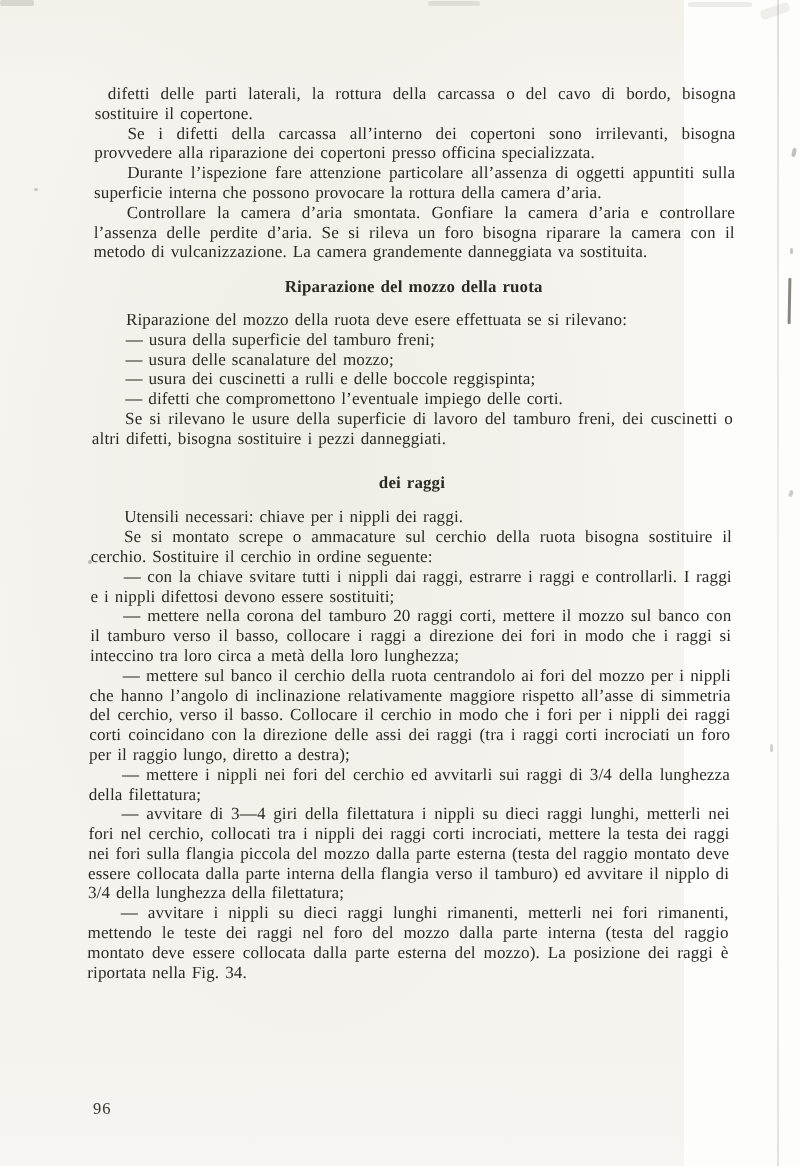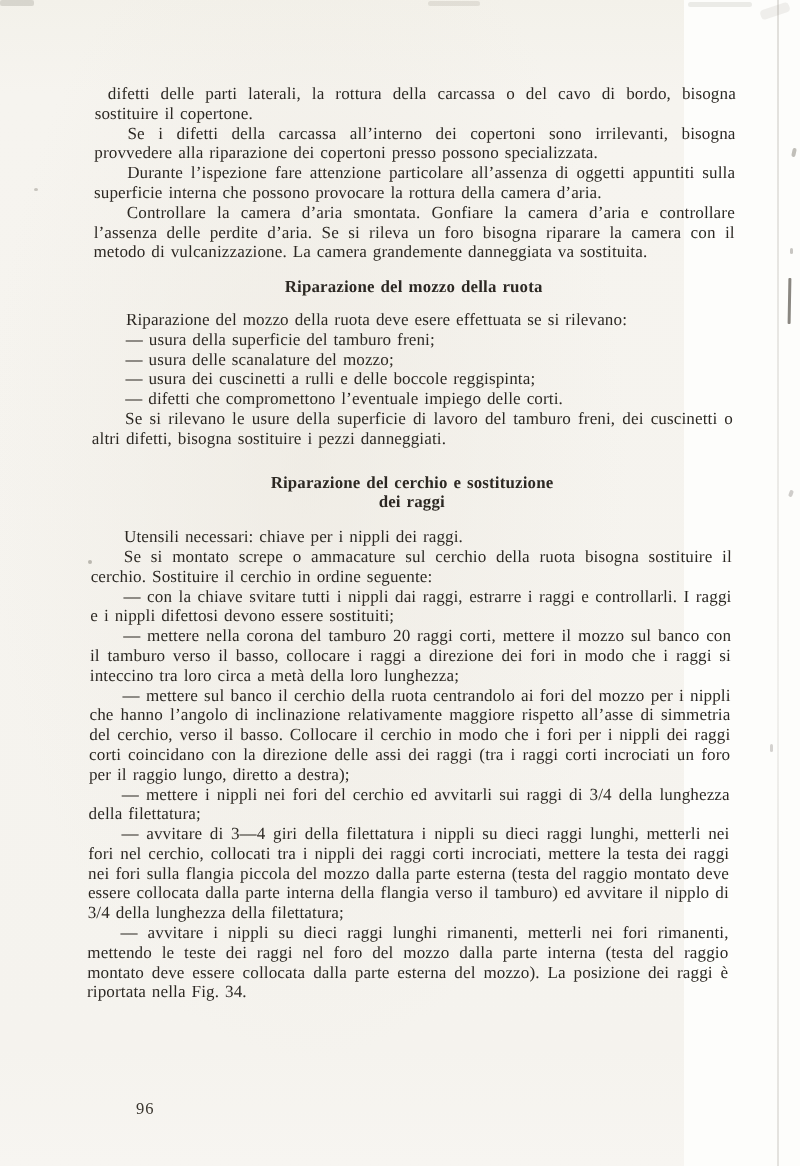--- a/index.html
+++ b/index.html
@@ -25,21 +25,21 @@
   .text-block p{margin:0;}
   .cont{text-indent:13px;}
   .ind{text-indent:33px;}
   .li{text-indent:33px;}
   .heading{font-weight:bold;font-size:16.8px;letter-spacing:.2px;text-align:center;}
   .h1{margin-top:15px !important;margin-bottom:13px !important;}
   .h2{margin-top:24px !important;margin-bottom:15px !important;}
   .h2 span{display:block;}
   .pageno{
     position:absolute;left:93px;top:1099px;
-    font-size:16.5px;color:#3a362f;letter-spacing:1px;margin-left:43px;
+    font-size:16.5px;color:#3a362f;letter-spacing:1px;
   }
   
   .artifact{position:absolute;pointer-events:none;}
   .a-topleft{left:0;top:0;width:34px;height:6px;background:rgba(120,114,104,.22);border-radius:2px;}
   .a-top1{left:428px;top:1px;width:52px;height:5px;background:rgba(130,124,112,.16);border-radius:3px;}
   .a-top2{left:688px;top:2px;width:64px;height:5px;background:rgba(130,124,112,.14);border-radius:3px;}
   .a-top3{left:760px;top:6px;width:30px;height:10px;background:rgba(140,134,122,.12);transform:rotate(-18deg);border-radius:4px;}
   .a-foldline{left:777px;top:0;width:2px;height:1166px;background:linear-gradient(180deg,rgba(125,118,106,.22),rgba(125,118,106,.10) 60%,rgba(125,118,106,.20));}
   .a-dash{left:788px;top:278px;width:3px;height:46px;background:rgba(62,56,48,.6);border-radius:1px;transform:rotate(1deg);}
   .a-speck1{left:792px;top:148px;width:4px;height:9px;background:rgba(80,74,64,.35);border-radius:2px;transform:rotate(12deg);}
@@ -63,35 +63,34 @@
   <div class="artifact a-speck1"></div>
   <div class="artifact a-speck2"></div>
   <div class="artifact a-speck3"></div>
   <div class="artifact a-speck4"></div>
   <div class="artifact a-speck5"></div>
   <div class="artifact a-speck6"></div>
 
   <main class="text-block">
 
     <p class="cont">difetti delle parti laterali, la rottura della carcassa o del cavo di bordo, bisogna sostituire il copertone.</p>
-    <p class="ind">Se i difetti della carcassa all’interno dei copertoni sono irrilevanti, bisogna provvedere alla riparazione dei copertoni presso possono specializzata.</p>
+    <p class="ind">Se i difetti della carcassa all’interno dei copertoni sono irrilevanti, bisogna provvedere alla riparazione dei copertoni presso officina specializzata.</p>
     <p class="ind">Durante l’ispezione fare attenzione particolare all’assenza di oggetti appuntiti sulla superficie interna che possono provocare la rottura della camera d’aria.</p>
     <p class="ind">Controllare la camera d’aria smontata. Gonfiare la camera d’aria e controllare l’assenza delle perdite d’aria. Se si rileva un foro bisogna riparare la camera con il metodo di vulcanizzazione. La camera grandemente danneggiata va sostituita.</p>
 
     <p class="heading h1">Riparazione del mozzo della ruota</p>
 
     <p class="ind">Riparazione del mozzo della ruota deve esere effettuata se si rilevano:</p>
     <p class="li">—  usura della superficie del tamburo freni;</p>
     <p class="li">—  usura delle scanalature del mozzo;</p>
     <p class="li">—  usura dei cuscinetti a rulli e delle boccole reggispinta;</p>
     <p class="li">—  difetti che compromettono l’eventuale impiego delle corti.</p>
     <p class="ind">Se si rilevano le usure della superficie di lavoro del tamburo freni, dei cuscinetti o altri difetti, bisogna sostituire i pezzi danneggiati.</p>
 
     <p class="heading h2">
-      <span>Riparazione del cerchio e sostituzione</span>
       <span>dei raggi</span>
     </p>
 
     <p class="ind">Utensili necessari: chiave per i nippli dei raggi.</p>
     <p class="ind">Se si montato screpe o ammacature sul cerchio della ruota bisogna sostituire il cerchio. Sostituire il cerchio in ordine seguente:</p>
     <p class="li">—  con la chiave svitare tutti i nippli dai raggi, estrarre i raggi e controllarli. I raggi e i nippli difettosi devono essere sostituiti;</p>
     <p class="li">—  mettere nella corona del tamburo 20 raggi corti, mettere il mozzo sul banco con il tamburo verso il basso, collocare i raggi a direzione dei fori in modo che i raggi si inteccino tra loro circa a metà della loro lunghezza;</p>
     <p class="li">—  mettere sul banco il cerchio della ruota centrandolo ai fori del mozzo per i nippli che hanno l’angolo di inclinazione relativamente maggiore rispetto all’asse di simmetria del cerchio, verso il basso. Collocare il cerchio in modo che i fori per i nippli dei raggi corti coincidano con la direzione delle assi dei raggi (tra i raggi corti incrociati un foro per il raggio lungo, diretto a destra);</p>
     <p class="li">—  mettere i nippli nei fori del cerchio ed avvitarli sui raggi di 3/4 della lunghezza della filettatura;</p>
     <p class="li">—  avvitare di 3—4 giri della filettatura i nippli su dieci raggi lunghi, metterli nei fori nel cerchio, collocati tra i nippli dei raggi corti incrociati, mettere la testa dei raggi nei fori sulla flangia piccola del mozzo dalla parte esterna (testa del raggio montato deve essere collocata dalla parte interna della flangia verso il tamburo) ed avvitare il nipplo di 3/4 della lunghezza della filettatura;</p>

